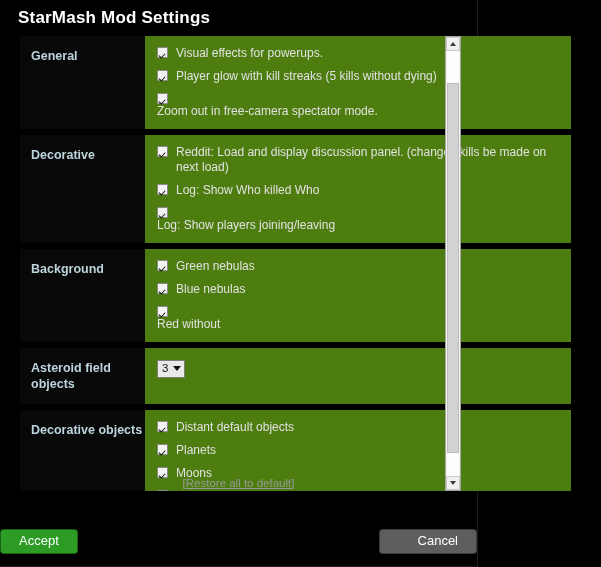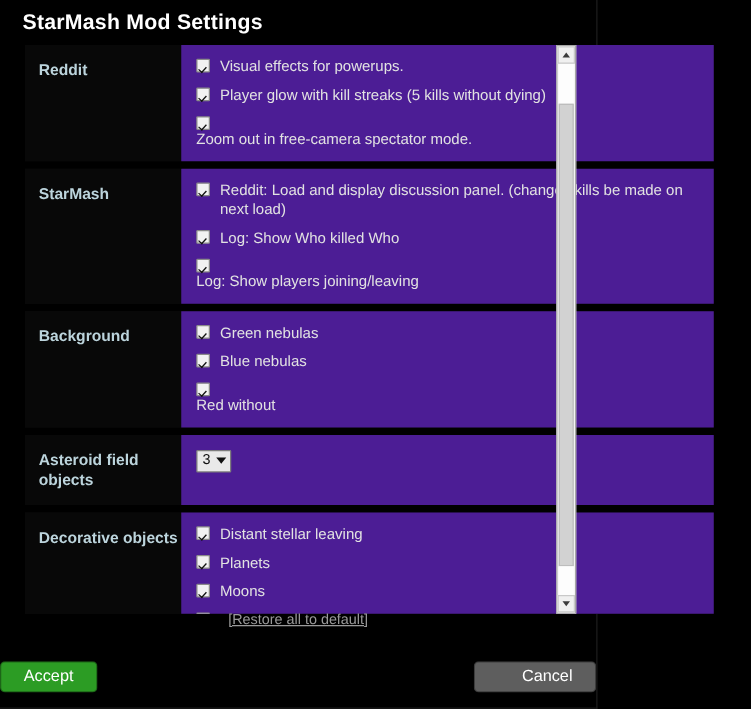--- a/index.html
+++ b/index.html
@@ -63,21 +63,21 @@
     background: #080808;
     padding: 12px 0 12px 11px;
     box-sizing: border-box;
     font-size: 12.5px;
     font-weight: bold;
     color: #bcd4dc;
     line-height: 16px;
   }
   .options-cell {
     flex: 1 1 auto;
-    background: #4c1d95;
+    background: #4d7c0f;
     padding: 10px 10px 10px 12px;
     box-sizing: border-box;
   }
 
   .opt {
     display: flex;
     align-items: flex-start;
     margin: 0 0 8px 0;
     line-height: 15px;
   }
@@ -178,21 +178,21 @@
     background: #fdfdfd;
   }
   #sb-track-top { top: 14px; height: 32px; }
   #sb-track-bottom { top: 416px; height: 23px; }
 
   
   #restore-link {
     position: absolute;
     left: 0;
     right: 0;
-    top: 490px;
+    top: 477px;
     text-align: center;
     font-size: 11.5px;
     color: #9a9a9a;
     text-decoration: underline;
     cursor: pointer;
   }
   #button-bar {
     position: absolute;
     left: 0;
     right: 0;
@@ -217,38 +217,38 @@
 </head>
 <body>
 
 <div id="dialog">
 
   <div id="title">StarMash Mod Settings</div>
 
   <div id="scroll-area">
     <div id="scroll-content">
         <div class="section-row">
-          <div class="label-cell">Reddit</div>
+          <div class="label-cell">General</div>
           <div class="options-cell">
             <div class="opt">
               <span class="cb checked"></span>
               <span class="opt-label">Visual effects for powerups.</span>
             </div>
             <div class="opt">
               <span class="cb checked"></span>
               <span class="opt-label">Player glow with kill streaks (5 kills without dying)</span>
             </div>
             <div class="opt">
               <span class="cb checked"></span>
               <span class="opt-label">Zoom out in free-camera spectator mode.</span>
             </div>
           </div>
         </div>
         <div class="section-row">
-          <div class="label-cell">StarMash</div>
+          <div class="label-cell">Decorative</div>
           <div class="options-cell">
             <div class="opt">
               <span class="cb checked"></span>
               <span class="opt-label">Reddit: Load and display discussion panel. (changes kills be made on next load)</span>
             </div>
             <div class="opt">
               <span class="cb checked"></span>
               <span class="opt-label">Log: Show Who killed Who</span>
             </div>
             <div class="opt">
@@ -279,21 +279,21 @@
           <div class="options-cell"><div class="select-box">
               <span>3</span>
               <span class="caret"></span>
             </div></div>
         </div>
         <div class="section-row">
           <div class="label-cell">Decorative objects</div>
           <div class="options-cell">
             <div class="opt">
               <span class="cb checked"></span>
-              <span class="opt-label">Distant stellar leaving</span>
+              <span class="opt-label">Distant default objects</span>
             </div>
             <div class="opt">
               <span class="cb checked"></span>
               <span class="opt-label">Planets</span>
             </div>
             <div class="opt">
               <span class="cb checked"></span>
               <span class="opt-label">Moons</span>
             </div>
             <div class="opt">

